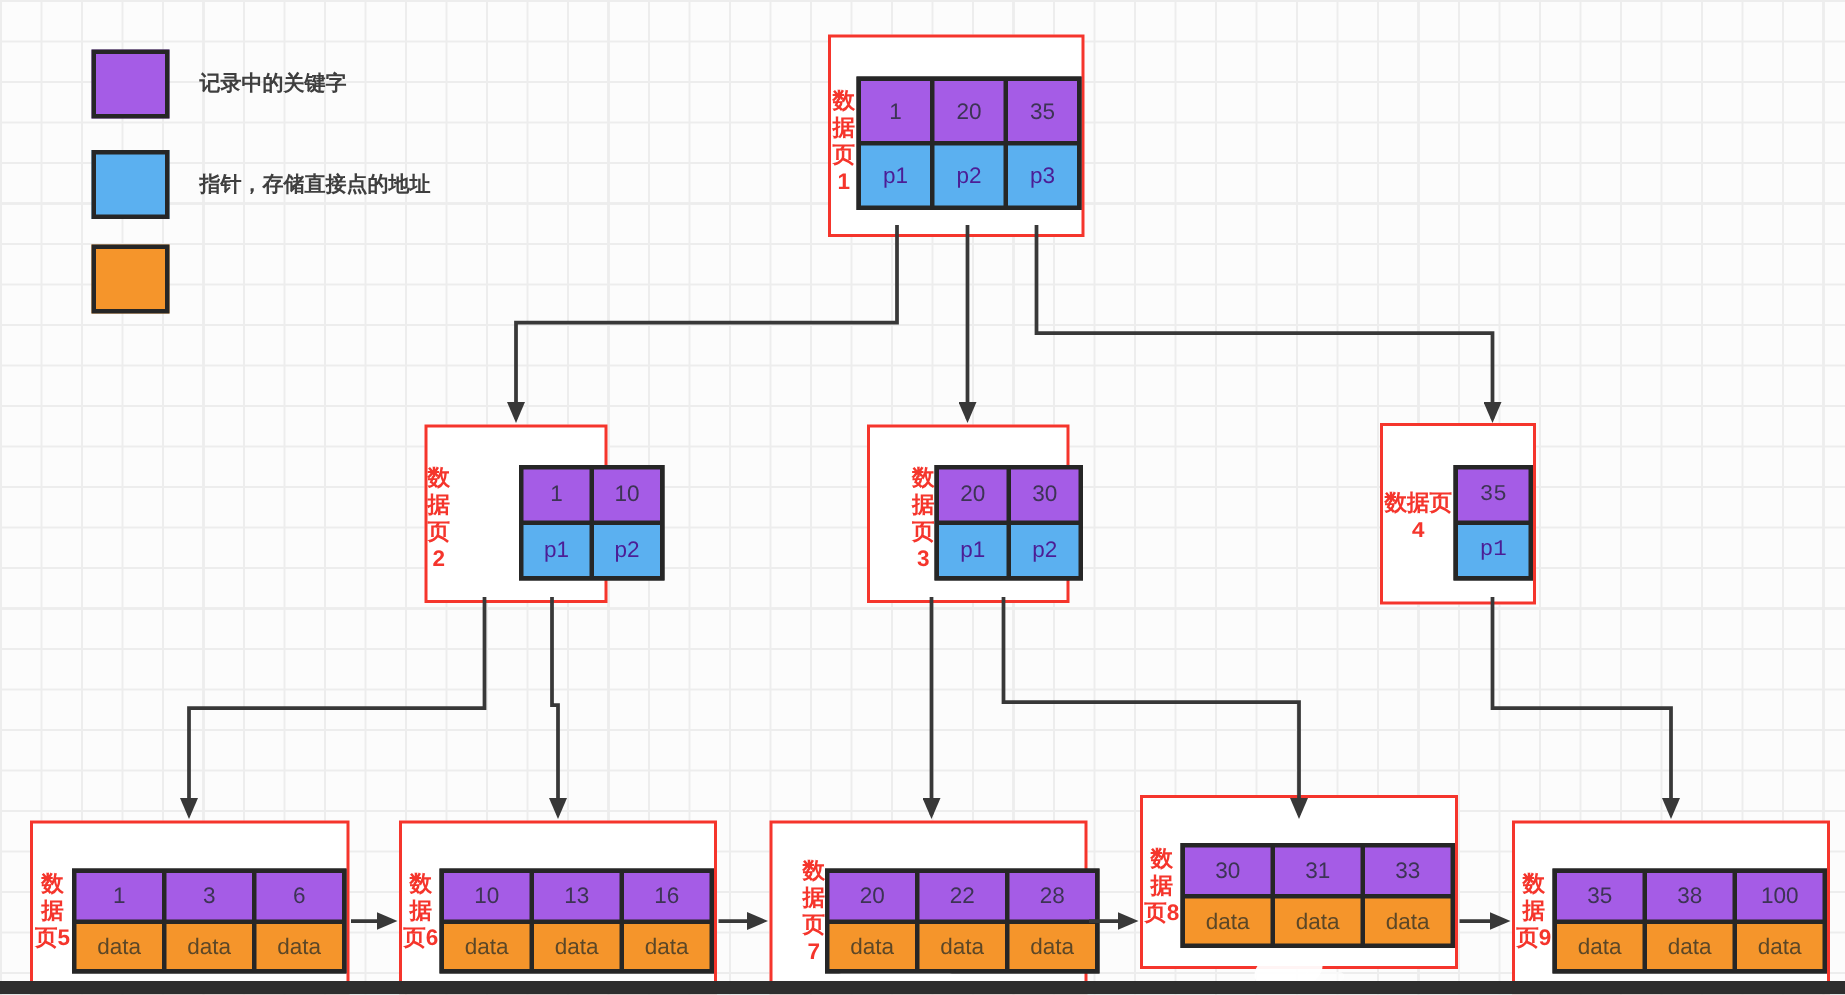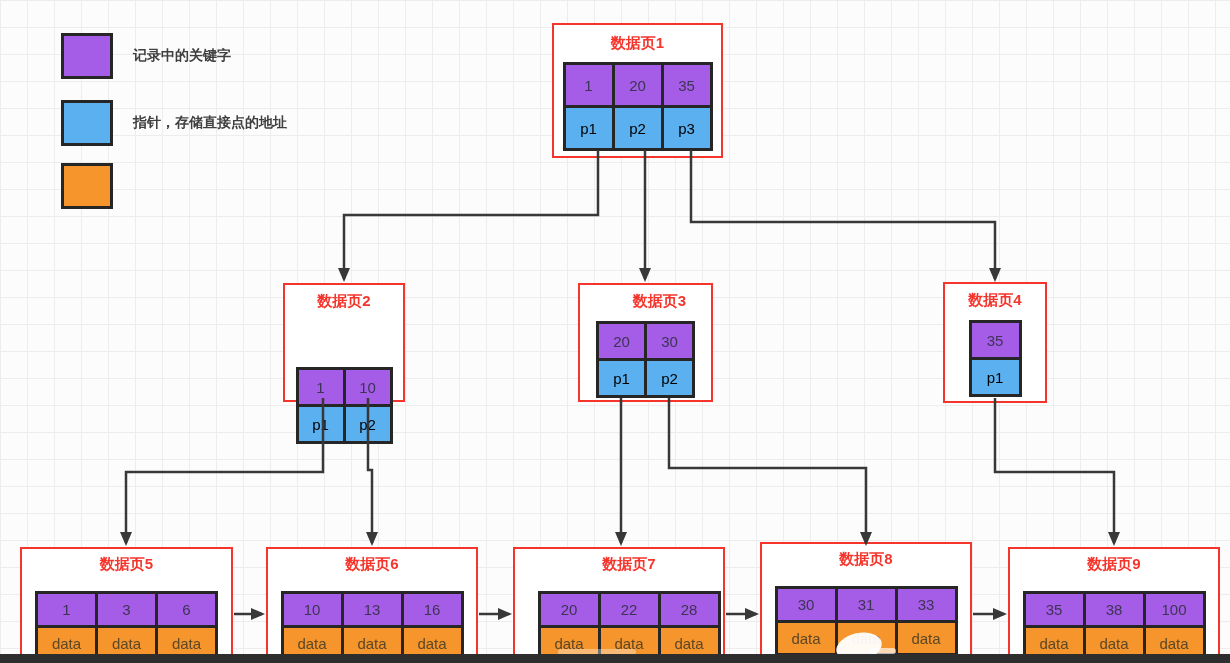--- a/index.html
+++ b/index.html
@@ -10,28 +10,28 @@
       linear-gradient(to right,#ededed 1px,transparent 1px),
       linear-gradient(to bottom,#ededed 1px,transparent 1px),
       linear-gradient(to right,#e2e2e2 1px,transparent 1px),
       linear-gradient(to bottom,#e2e2e2 1px,transparent 1px);
     background-size:27px 27px,27px 27px,135px 135px,135px 135px;
   }
   .legend-swatch{position:absolute;width:52px;height:46px;border:3px solid #262626;box-sizing:border-box;}
   .legend-label{position:absolute;font-size:14px;font-weight:bold;color:#3f3f3f;line-height:18px;white-space:nowrap;}
   .page-box{
     position:absolute;background:#ffffff;border:2.5px solid var(--c-red);
-    box-sizing:border-box;display:flex;flex-direction:column;align-items:center;
+    box-sizing:border-box;display:flex;flex-direction:row;align-items:center;
     z-index:1;
   }
   .page-title{color:var(--c-red);font-weight:bold;font-size:15px;line-height:18px;text-align:center;}
   .ptable{display:grid;gap:3px;background:var(--c-cellBorder);border:3px solid var(--c-cellBorder);width:max-content;}
   .cell{display:flex;align-items:center;justify-content:center;font-size:15px;}
   .cell.key{background:var(--c-key);color:#3d3455;}
-  .cell.ptr{background:var(--c-ptr);color:#000000;}
+  .cell.ptr{background:var(--c-ptr);color:#4c1d95;}
   .cell.data{background:var(--c-data);color:#5c4727;}
   svg.arrows{position:absolute;left:0;top:0;z-index:2;pointer-events:none;}
   svg.arrows polyline{fill:none;stroke:var(--c-arrow);stroke-width:2.5;}
   #ah path{fill:var(--c-arrow);}
   .watermark-blob{position:absolute;background:#fff;border-radius:50%;opacity:.95;z-index:3;transform:rotate(-12deg);}
   .watermark-mark{position:absolute;background:#fff;opacity:.65;border-radius:3px;z-index:3;filter:blur(.5px);}
   .bottom-bar{position:absolute;left:0;top:654px;width:1230px;height:9px;z-index:4;}
 </style>
 </head>
 <body>
@@ -69,21 +69,21 @@
   <div class="page-box" style="left:578px;top:283px;width:135px;height:119px;">
     <div class="page-title" style="margin-top:7px;margin-left:28px;">数据页3</div>
     <div class="ptable" style="margin-top:11px;grid-template-columns:repeat(2,45px);grid-auto-rows:34px;">
       <div class="cell key">20</div>
       <div class="cell key">30</div>
       <div class="cell ptr">p1</div>
       <div class="cell ptr">p2</div>
     </div>
   </div>
 
-  <div class="page-box" style="left:943px;top:282px;width:104px;height:121px;">
+  <div class="page-box" style="left:920px;top:282px;width:104px;height:121px;font-family:Liberation Mono, monospace;">
     <div class="page-title" style="margin-top:7px;">数据页4</div>
     <div class="ptable" style="margin-top:11px;grid-template-columns:47px;grid-auto-rows:34px;">
       <div class="cell key">35</div>
       <div class="cell ptr">p1</div>
     </div>
   </div>
 
   <div class="page-box" style="left:20px;top:547px;width:213px;height:116px;">
     <div class="page-title" style="margin-top:6px;">数据页5</div>
     <div class="ptable" style="margin-top:18px;grid-template-columns:repeat(3,57px);grid-template-rows:31px 30px;">
@@ -113,21 +113,21 @@
     <div class="ptable" style="margin-top:18px;grid-template-columns:repeat(3,57px);grid-template-rows:31px 30px;">
       <div class="cell key">20</div>
       <div class="cell key">22</div>
       <div class="cell key">28</div>
       <div class="cell data">data</div>
       <div class="cell data">data</div>
       <div class="cell data">data</div>
     </div>
   </div>
 
-  <div class="page-box" style="left:760px;top:542px;width:212px;height:116px;">
+  <div class="page-box" style="left:760px;top:530px;width:212px;height:116px;">
     <div class="page-title" style="margin-top:6px;">数据页8</div>
     <div class="ptable" style="margin-top:18px;grid-template-columns:repeat(3,57px);grid-template-rows:31px 30px;">
       <div class="cell key">30</div>
       <div class="cell key">31</div>
       <div class="cell key">33</div>
       <div class="cell data">data</div>
       <div class="cell data">data</div>
       <div class="cell data">data</div>
     </div>
   </div>

